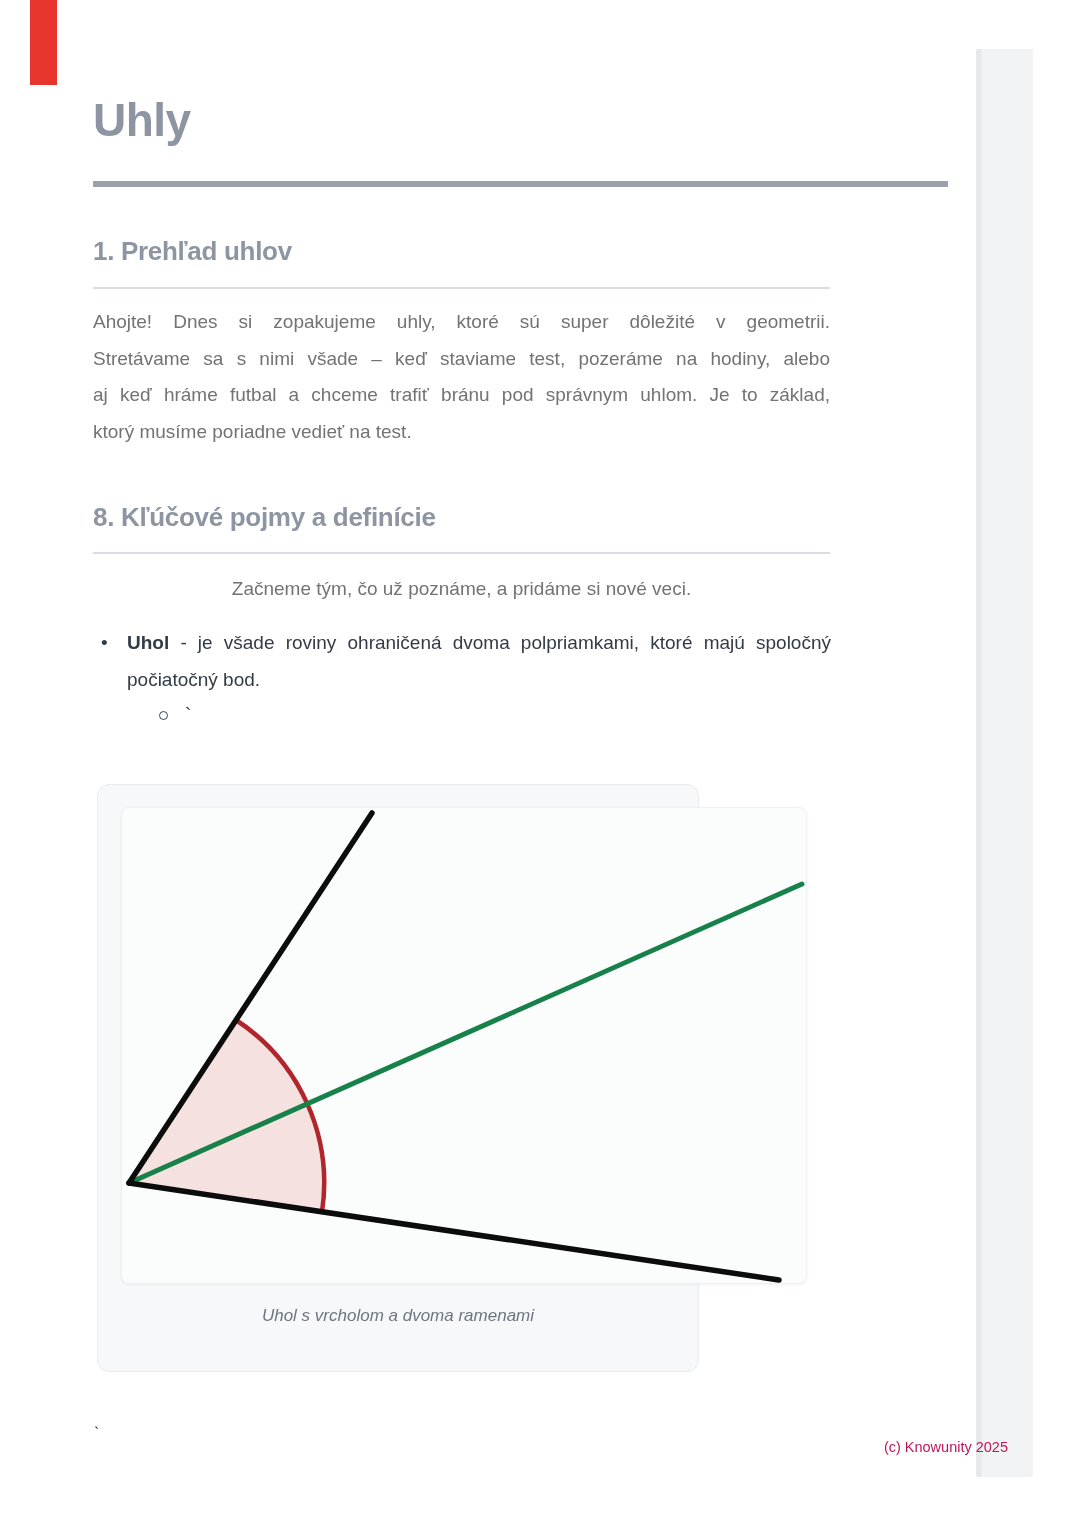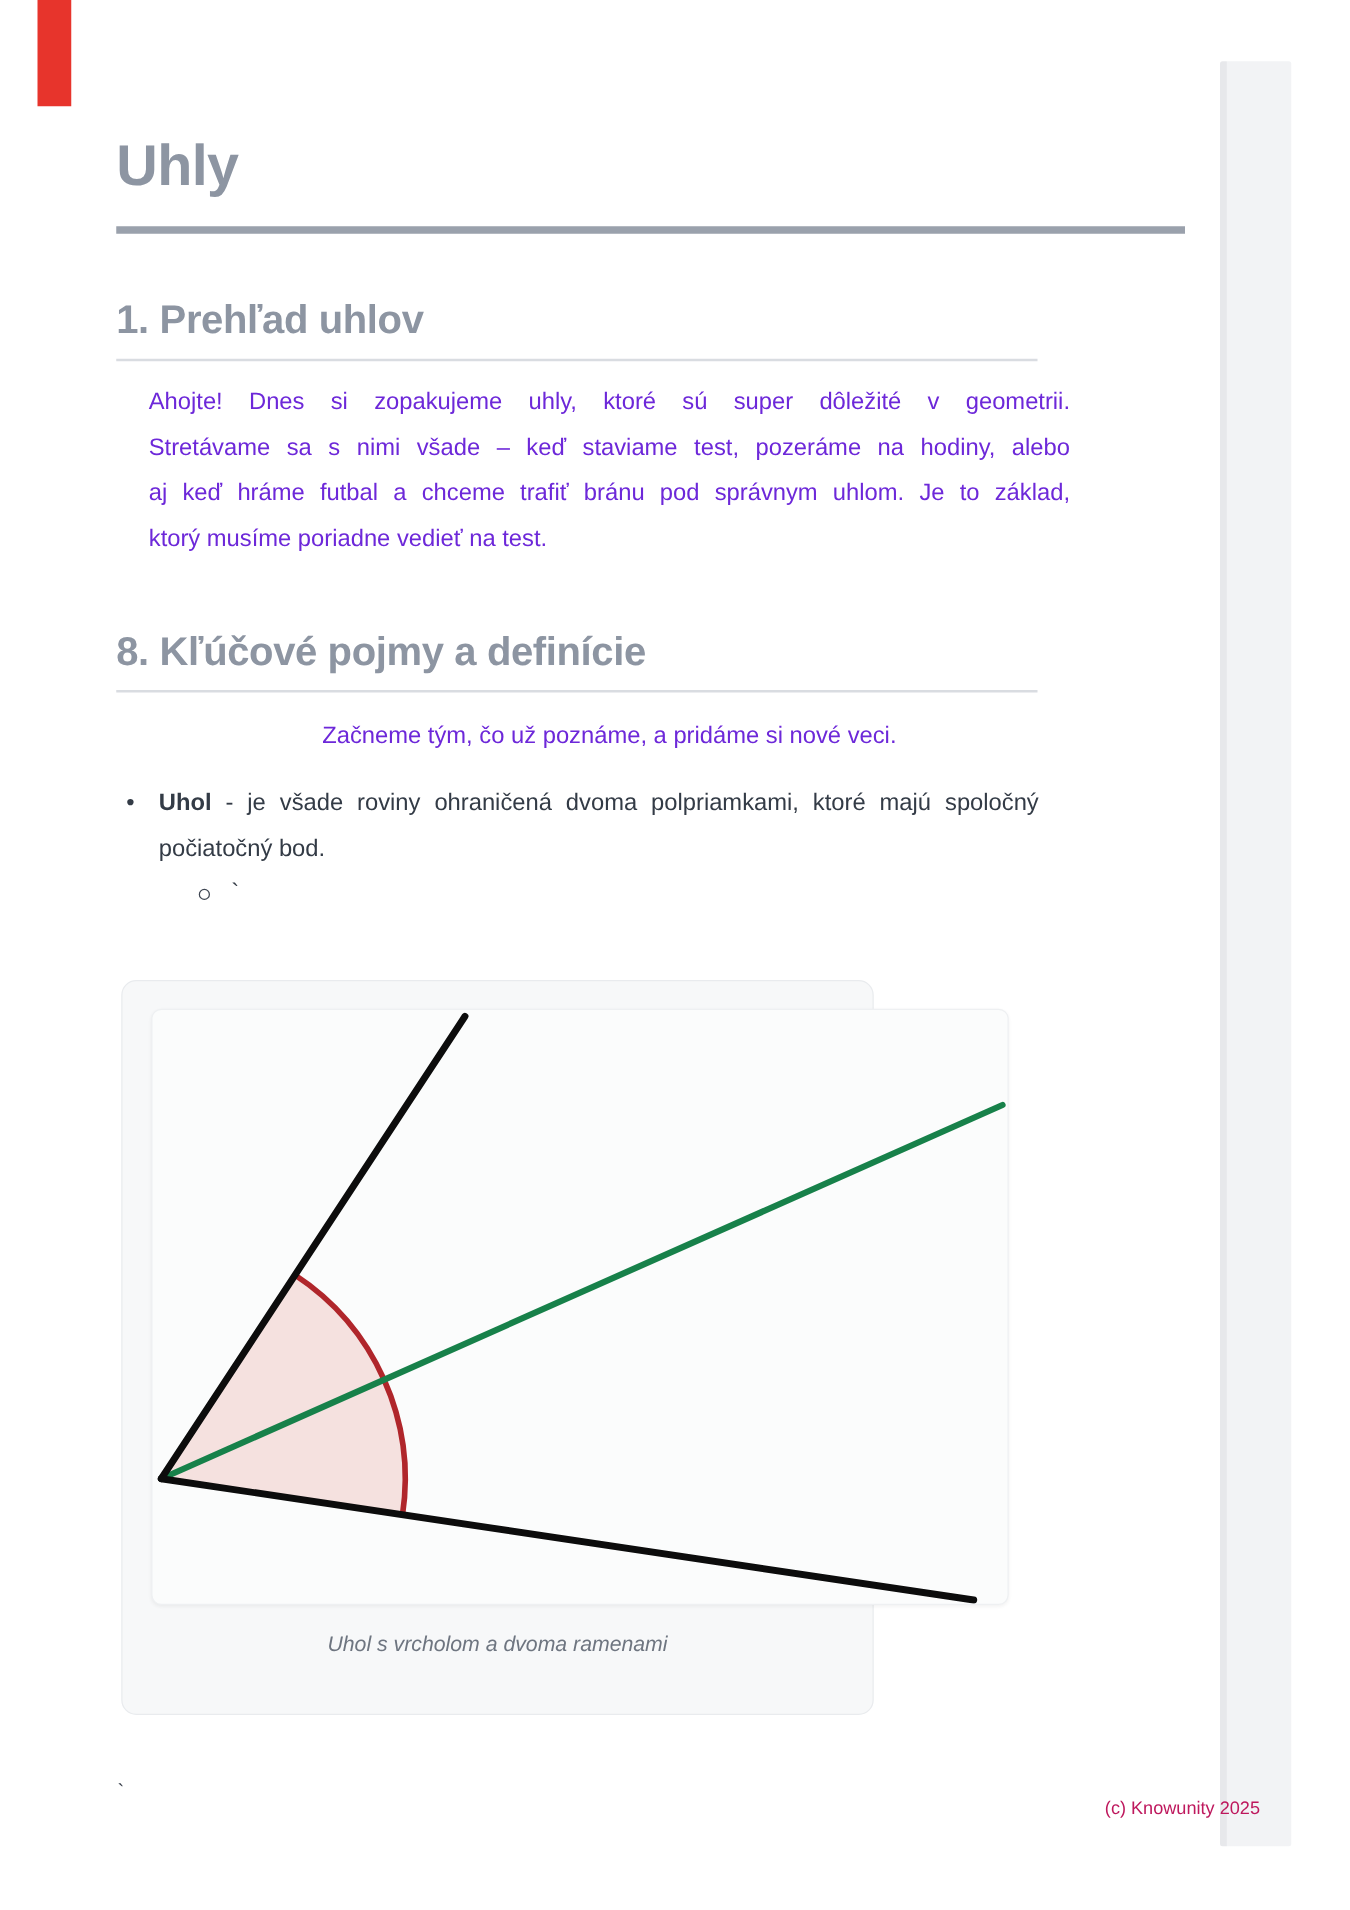--- a/index.html
+++ b/index.html
@@ -16,39 +16,39 @@
 
   .ribbon {
     position: absolute;
     left: 30px; top: 0;
     width: 27px; height: 85px;
     background: #e7342c;
   }
 
   .doc-title {
     position: absolute;
-    left: 93px; top: 106px;
+    left: 93px; top: 94px;
     font-size: 46px;
     font-weight: 700;
     letter-spacing: -0.5px;
     color: #8d95a2;
     line-height: 1.15;
   }
 
   .rule-thick {
     position: absolute;
     left: 93px; top: 181px;
     width: 855px; height: 6px;
     background: #9aa1ac;
   }
 
   .h2 {
     position: absolute;
     left: 93px;
-    font-size: 32px;
+    font-size: 26px;
     font-weight: 700;
     letter-spacing: -0.3px;
     color: #8d95a2;
     line-height: 1.2;
   }
   .h2-1 { top: 236px; }
   .h2-2 { top: 502px; }
 
   .rule-thin {
     position: absolute;
@@ -58,22 +58,21 @@
   }
   .rule-thin-1 { top: 287px; }
   .rule-thin-2 { top: 552px; }
 
   .body-text {
     position: absolute;
     left: 93px;
     width: 737px;
     font-size: 19px;
     line-height: 36.5px;
-    color: #6d28d9;
-    margin-left: 26px;
+    color: #737373;
   }
   .p1 { top: 304px; }
   .p2 { top: 571px; text-align: center; }
 
   .jline {
     text-align: justify;
     text-align-last: justify;
   }
   .jline-last {
     text-align: right;

